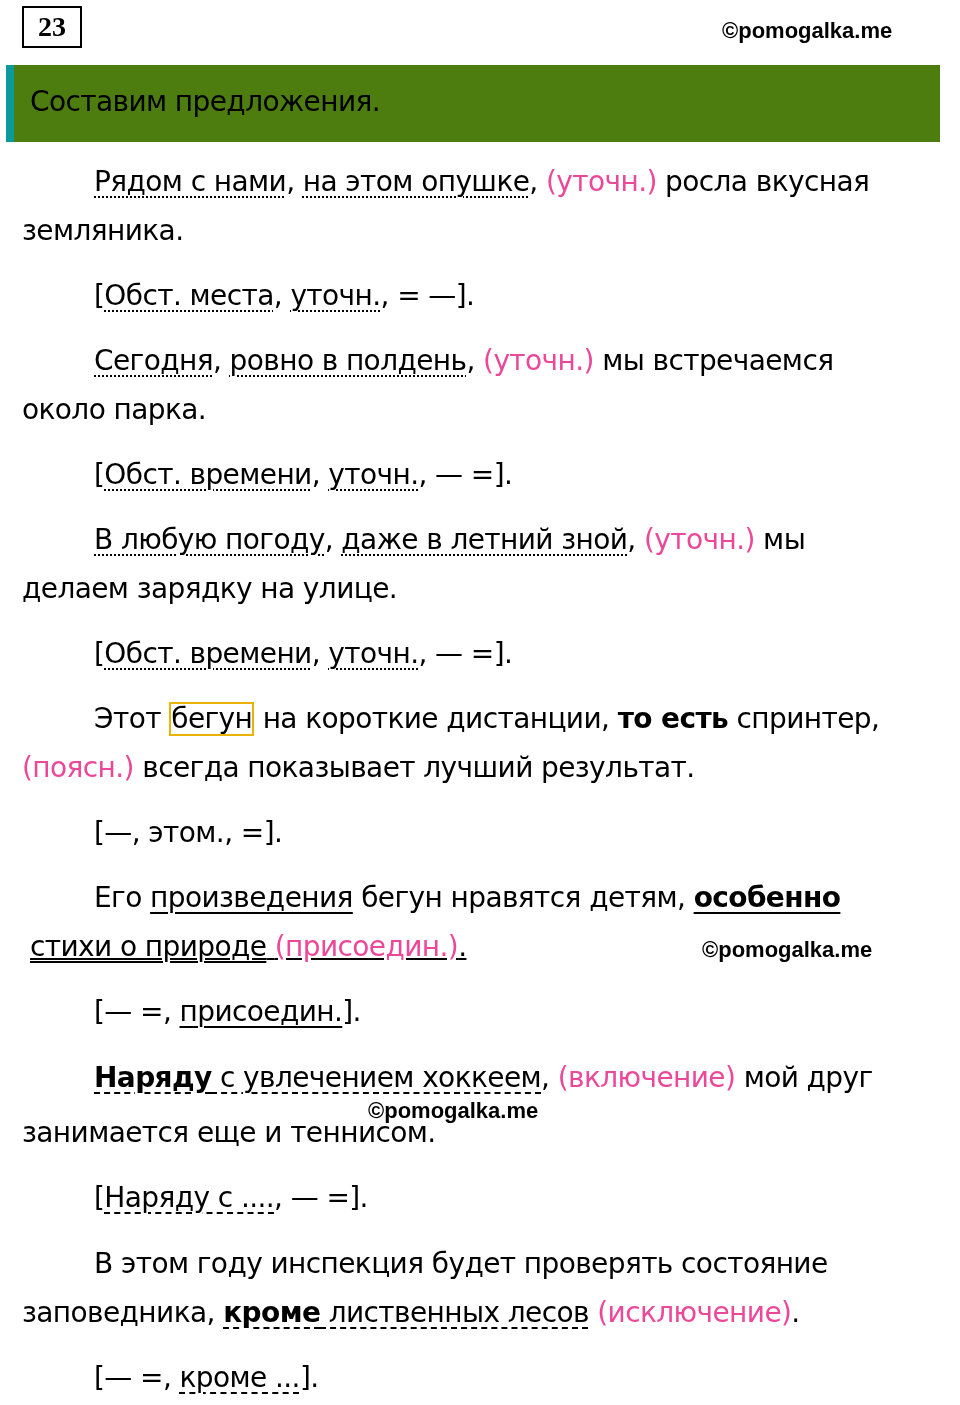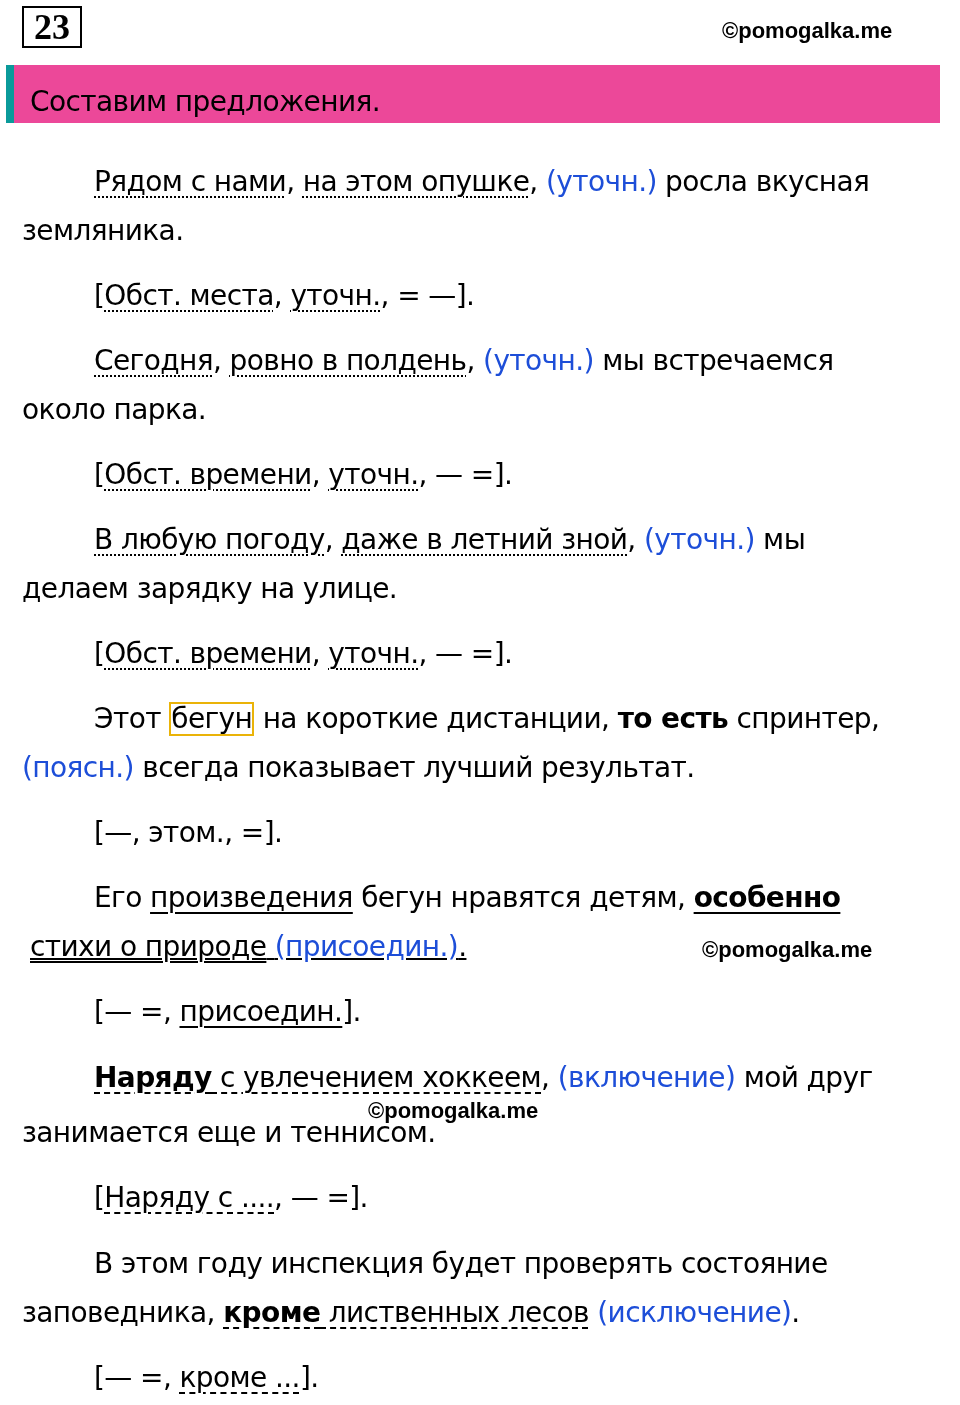--- a/index.html
+++ b/index.html
@@ -17,58 +17,58 @@
     }
     .num-box {
       position: absolute;
       left: 22px;
       top: 6px;
       width: 56px;
       height: 38px;
       border: 2px solid #000;
       font-family: "Liberation Serif", "DejaVu Serif", serif;
       font-weight: bold;
-      font-size: 36px;
+      font-size: 28px;
       line-height: 38px;
       text-align: center;
     }
     .wm {
       position: absolute;
       font-family: "Liberation Sans", "DejaVu Sans", sans-serif;
       font-weight: bold;
       font-size: 22px;
       color: #000;
       white-space: nowrap;
     }
     .banner {
       position: absolute;
       left: 6px;
       top: 65px;
       width: 934px;
-      height: 58px;
-      background: #ec4899;
+      height: 77px;
+      background: #4d7c0f;
       border-left: 8px solid #0a9a9a;
       box-sizing: border-box;
     }
     .banner-title {
       position: absolute;
       left: 16px;
       top: 20px;
       font-size: 28px;
       letter-spacing: -0.6px;
       white-space: nowrap;
     }
     .line {
       position: absolute;
       font-size: 28px;
       letter-spacing: -0.6px;
       white-space: nowrap;
       line-height: 36px;
     }
-    .gray { color: #1d4ed8; }
+    .gray { color: #ec4899; }
     .b { font-weight: bold; }
     .obst {
       text-decoration: underline;
       text-decoration-style: dotted;
       text-decoration-thickness: 2px;
       text-underline-offset: 5px;
     }
     .podl {
       text-decoration: underline;
       text-decoration-style: solid;

